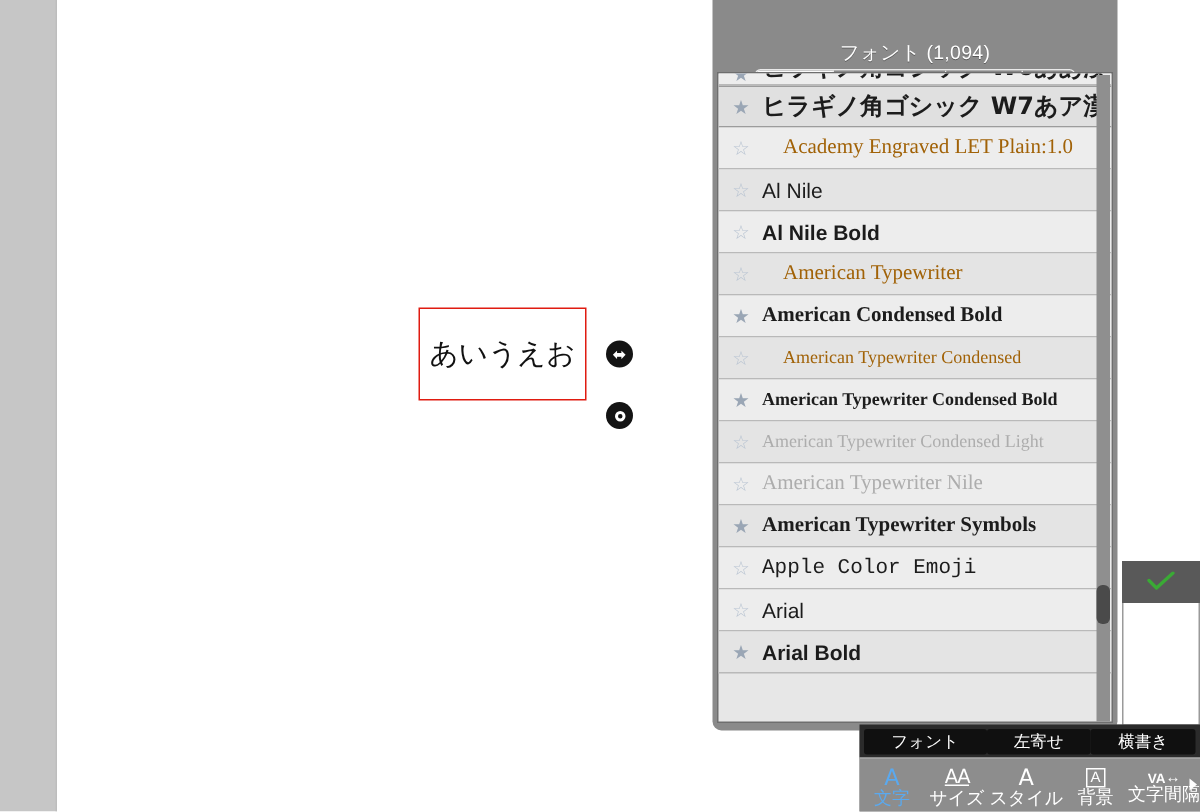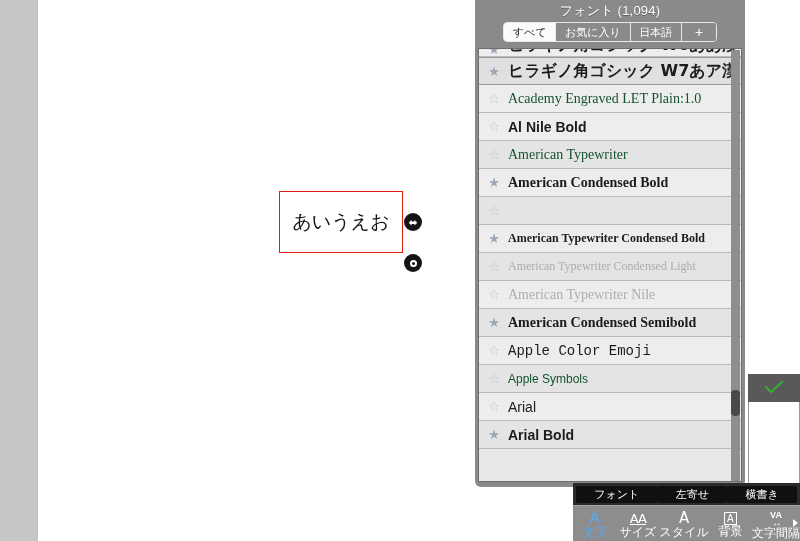--- a/index.html
+++ b/index.html
@@ -27,22 +27,22 @@
     position: absolute;
     left: 0; top: 0;
     width: 37px; height: 541px;
     background: #c6c6c6;
     border-right: 1px solid #bdbdbd;
   }
 
   
   #textbox-wrap {
     position: absolute;
-    left: 279px; top: 191px;
-    width: 124px; height: 62px;
+    left: 279px; top: 205px;
+    width: 112px; height: 62px;
   }
   #textbox {
     position: absolute;
     left: 0; top: 0;
     width: 100%; height: 100%;
     box-sizing: border-box;
     border: 1.5px solid #e01b10;
     background: #ffffff;
     display: flex;
     align-items: center;
@@ -118,20 +118,21 @@
     padding: 0;
   }
   #font-popover-title {
     height: 22px;
     color: #ffffff;
     font-size: 13px;
     text-align: center;
     line-height: 22px;
     letter-spacing: .2px;
     text-shadow: 0 1px 0 rgba(0,0,0,.35);
+    margin-top: 24px;
   }
   #font-tabs {
     margin: 0 auto 4px auto;
     width: 214px;
     height: 20px;
     display: flex;
     border: 1px solid #e9e9e9;
     border-radius: 4px;
     overflow: hidden;
     box-sizing: border-box;
@@ -211,21 +212,21 @@
     padding-left: 6px;
     box-sizing: border-box;
     border-bottom: 1px solid #585858;
   }
   
   .f-serif      { font-family: "Liberation Serif", "DejaVu Serif", serif; }
   .f-sans       { font-family: "Liberation Sans", "DejaVu Sans", sans-serif; }
   .f-mono       { font-family: "Liberation Mono", "DejaVu Sans Mono", monospace; }
   .f-bold       { font-weight: bold; text-align: right; }
   .f-light      { color: #adadad; text-align: center; }
-  .f-dim        { color: #14532d; }
+  .f-dim        { color: #a16207; margin-left: 14px; }
   .f-small      { font-size: 12px; }
   .f-jp         { font-family: "DejaVu Sans", "Liberation Sans", sans-serif; font-weight: bold; font-size: 16px; }
 
   #list-scrollbar {
     position: absolute;
     right: 1px; top: 1px;
     width: 9px; height: 432px;
     background: #8f8f8f;
   }
   #list-scroll-thumb {
@@ -304,21 +305,21 @@
     border-top: 4px solid transparent;
     border-bottom: 4px solid transparent;
   }
   .bg-box {
     border: 1.5px solid currentColor;
     width: 13px; height: 13px;
     display: flex; align-items: center; justify-content: center;
     font-size: 10px; line-height: 10px;
     box-sizing: border-box;
   }
-  .va-stack { display: flex; flex-direction: column; align-items: flex-end; line-height: 8px; }
+  .va-stack { display: flex; align-items: flex-end; line-height: 8px; }
   .va-top { font-size: 9px; font-weight: bold; }
   .va-bot { font-size: 10px; }
 </style>
 </head>
 <body>
 
 <div id="canvas-area">
   <div id="left-gutter"></div>
 
   <div id="textbox-wrap">
@@ -358,58 +359,59 @@
           <span class="fname f-jp">ヒラギノ角ゴシック W6ああ漢</span>
         </div>
         <div class="font-row alt highlight">
           <span class="star filled">★</span>
           <span class="fname f-jp">ヒラギノ角ゴシック W7あア漢</span>
         </div>
         <div class="font-row">
           <span class="star">☆</span>
           <span class="fname f-serif f-dim">Academy Engraved LET Plain:1.0</span>
         </div>
+        <div class="font-row alt">
+          <span class="star">☆</span>
+          <span class="fname f-sans">Al Nile</span>
+        </div>
         <div class="font-row">
           <span class="star">☆</span>
           <span class="fname f-sans f-bold">Al Nile Bold</span>
         </div>
         <div class="font-row alt">
           <span class="star">☆</span>
           <span class="fname f-serif f-dim">American Typewriter</span>
         </div>
         <div class="font-row">
           <span class="star filled">★</span>
           <span class="fname f-serif f-bold">American Condensed Bold</span>
         </div>
         <div class="font-row alt">
           <span class="star">☆</span>
+          <span class="fname f-serif f-dim f-small">American Typewriter Condensed</span>
         </div>
         <div class="font-row">
           <span class="star filled">★</span>
           <span class="fname f-serif f-bold f-small">American Typewriter Condensed Bold</span>
         </div>
         <div class="font-row alt">
           <span class="star">☆</span>
           <span class="fname f-serif f-light f-small">American Typewriter Condensed Light</span>
         </div>
         <div class="font-row">
           <span class="star">☆</span>
           <span class="fname f-serif f-light">American Typewriter Nile</span>
         </div>
         <div class="font-row alt">
           <span class="star filled">★</span>
-          <span class="fname f-serif f-bold">American Condensed Semibold</span>
+          <span class="fname f-serif f-bold">American Typewriter Symbols</span>
         </div>
         <div class="font-row">
           <span class="star">☆</span>
           <span class="fname f-mono">Apple Color Emoji</span>
-        </div>
-        <div class="font-row alt">
-          <span class="star">☆</span>
-          <span class="fname f-sans f-dim f-small">Apple Symbols</span>
         </div>
         <div class="font-row">
           <span class="star">☆</span>
           <span class="fname f-sans">Arial</span>
         </div>
         <div class="font-row alt">
           <span class="star filled">★</span>
           <span class="fname f-sans f-bold">Arial Bold</span>
         </div>
       </div>

